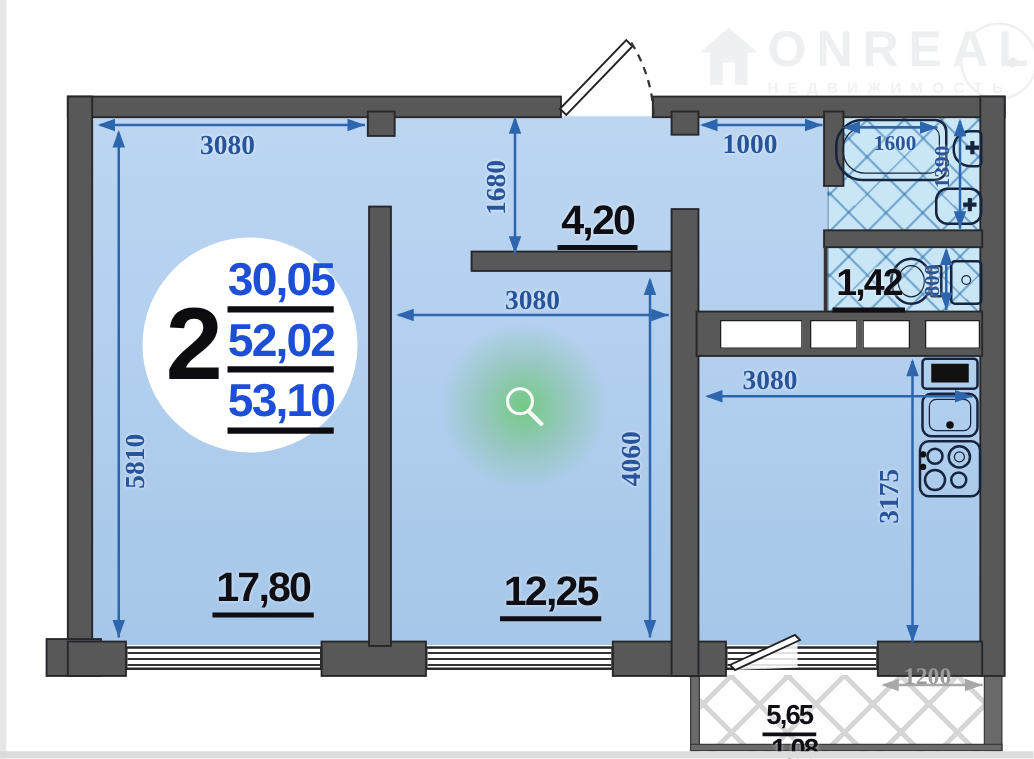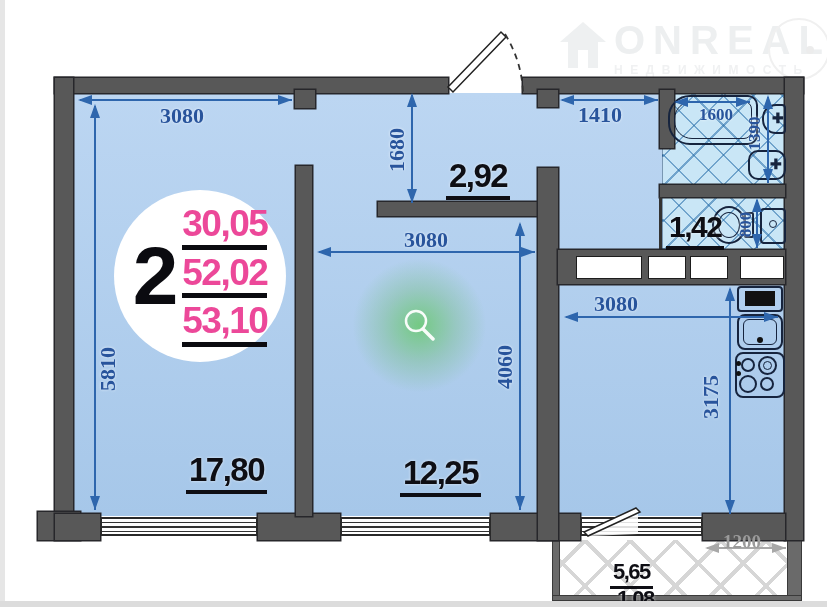--- a/index.html
+++ b/index.html
@@ -47,21 +47,21 @@
     font-size:19px;line-height:1;}
   
   .fx{position:absolute;border:2px solid #16243e;box-sizing:border-box;background:transparent;}
   .fx-thin{border-width:1.5px;}
   .dot{position:absolute;background:#111;border-radius:50%;}
   
   .badge{position:absolute;left:114px;top:190px;width:172px;height:172px;background:#fff;
     border-radius:50%;display:flex;align-items:center;justify-content:center;gap:7px;}
   .badge .big{font-size:82px;font-weight:900;color:#0b0b10;letter-spacing:-3px;line-height:1;}
   .badge .col{display:flex;flex-direction:column;align-items:flex-end;}
-  .badge .col span{font-size:37px;font-weight:900;color:#ec4899;letter-spacing:-1.5px;
+  .badge .col span{font-size:37px;font-weight:900;color:#1d4ed8;letter-spacing:-1.5px;
     line-height:1.05;border-bottom:5px solid #0b0b10;margin:2px 0;padding-bottom:1px;}
   
   .wm{position:absolute;left:560px;top:20px;display:flex;align-items:flex-start;color:#eceeef;}
   .wm-text{display:flex;flex-direction:column;margin-left:8px;}
   .wm-brand{font-size:40px;font-weight:900;letter-spacing:8px;line-height:1;color:#edeff0;}
   .wm-sub{font-size:12px;font-weight:bold;letter-spacing:7.5px;color:#f0f1f2;margin-top:3px;}
   .wm-circle{position:absolute;left:768px;top:18px;width:58px;height:58px;border-radius:50%;
     border:2px solid #f0f0f0;}
   .wm-circle .c-dot{position:absolute;left:36px;top:26px;width:8px;height:8px;border-radius:50%;
     background:#ececec;}
@@ -192,21 +192,21 @@
     <div class="dline-v" style="left:411px;top:95px;height:108px;"></div>
     <div class="ah ah-u" style="left:407px;top:93px;"></div>
     <div class="ah ah-d" style="left:407px;top:189px;"></div>
     <span class="dimt rot" style="left:375px;top:139px;">1680</span>
   </div>
 
   <div>
     <div class="dline-h" style="left:562px;top:99px;width:96px;"></div>
     <div class="ah ah-l" style="left:560px;top:95px;"></div>
     <div class="ah ah-r" style="left:644px;top:95px;"></div>
-    <span class="dimt" style="left:578px;top:104px;">1410</span>
+    <span class="dimt" style="left:578px;top:104px;">1000</span>
   </div>
 
   <div>
     <div class="dline-h" style="left:676px;top:101px;width:74px;"></div>
     <div class="ah ah-l" style="left:674px;top:97px;"></div>
     <div class="ah ah-r" style="left:736px;top:97px;"></div>
     <span class="dimt dimt-sm" style="left:699px;top:106px;">1600</span>
   </div>
 
   <div>
@@ -237,23 +237,23 @@
     <span class="dimt rot" style="left:689px;top:386px;">3175</span>
   </div>
 
   <div>
     <div class="dline-h gline" style="left:707px;top:547px;width:79px;"></div>
     <div class="ah ah-l g" style="left:705px;top:543px;"></div>
     <div class="ah ah-r g" style="left:772px;top:543px;"></div>
     <span class="gray-t" style="left:723px;top:532px;">1200</span>
   </div>
 
-  <span class="area" style="left:186px;top:453px;">17,80</span>
+  <span class="area" style="left:170px;top:453px;">17,80</span>
   <span class="area" style="left:400px;top:456px;">12,25</span>
-  <span class="area" style="left:446px;top:159px;">2,92</span>
+  <span class="area" style="left:446px;top:159px;">4,20</span>
   <span class="area area-m" style="left:666px;top:212px;text-align:right;">1,42</span>
   <span class="area area-s" style="left:610px;top:561px;">5,65</span>
   <span class="area area-s" style="left:614px;top:588px;">1,08</span>
 
   <div class="badge">
     <span class="big">2</span>
     <div class="col">
       <span>30,05</span>
       <span>52,02</span>
       <span>53,10</span>

